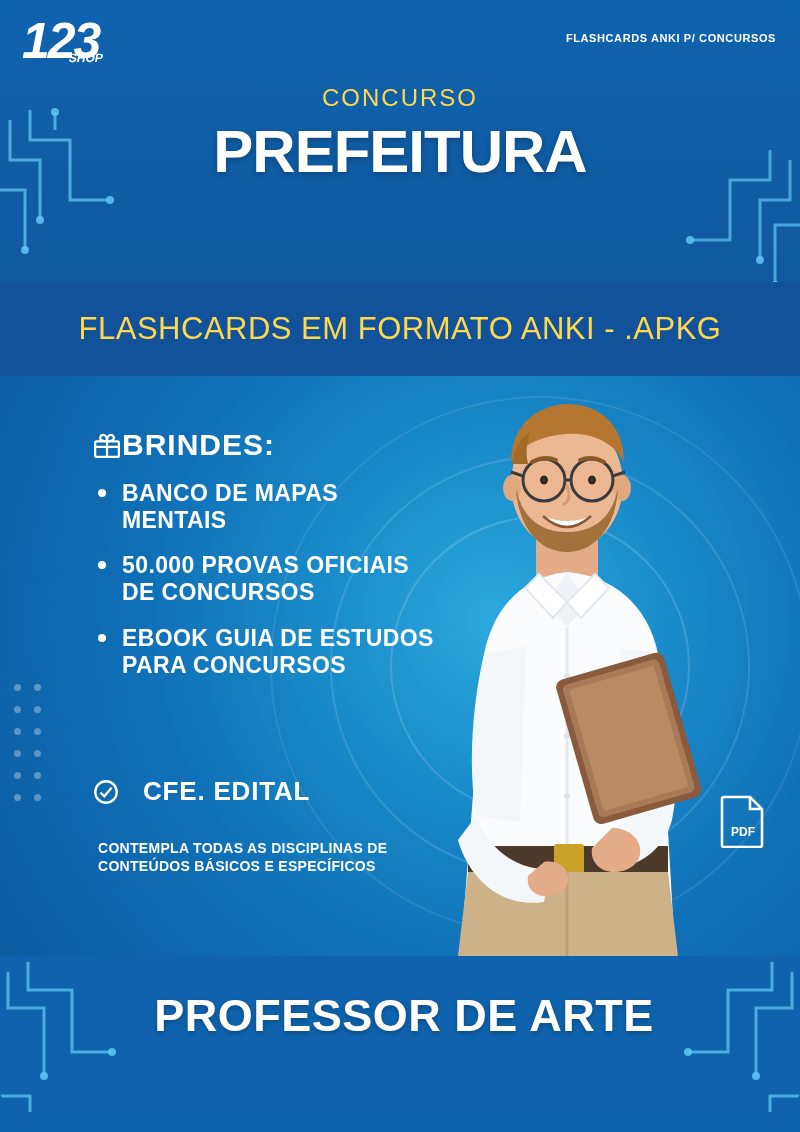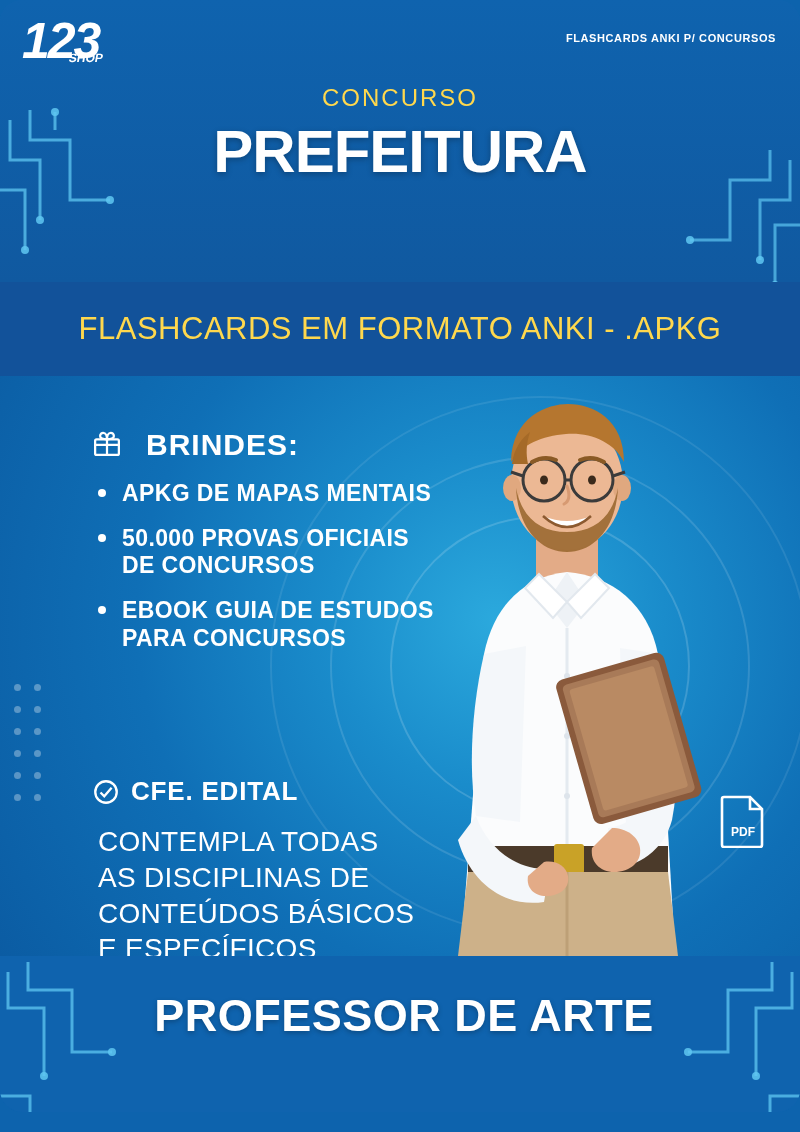--- a/index.html
+++ b/index.html
@@ -99,21 +99,21 @@
   .dots i {
     position:absolute;
     display:block;
     width:7px; height:7px;
     border-radius:50%;
     background:rgba(255,255,255,0.32);
   }
 
   .brindes-head {
     position:absolute; left:92px; top:52px;
-    display:flex; gap:24px;
+    display:flex; align-items:center; gap:0;
   }
   .brindes-head .label {
     color:#ffffff;
     font-size:30px;
     font-weight:bold;
     letter-spacing:1px;
   }
   .gift-icon { width:30px; height:30px; display:block; }
 
   ul.brindes {
@@ -140,29 +140,30 @@
 
   .edital-head {
     position:absolute; left:92px; top:400px;
     display:flex; align-items:center; gap:11px;
   }
   .edital-head .label {
     color:#ffffff;
     font-size:26px;
     font-weight:bold;
     letter-spacing:0.8px;
+    margin-left:12px;
   }
   .check-icon { width:28px; height:28px; display:block; }
 
   .edital-text {
-    position:absolute; left:98px; top:448px;
+    position:absolute; left:98px; top:464px;
     width:320px;
     color:#ffffff;
-    font-size:28px;
-    font-weight:normal;
+    font-size:14px;
+    font-weight:bold;
     line-height:1.28;
     letter-spacing:0.3px;
   }
 
   
   .photo {
     position:absolute; right:44px; bottom:0; width:380px; height:580px;
   }
   .pdf-badge {
     position:absolute; right:34px; bottom:108px;
@@ -263,21 +264,21 @@
         <rect x="2.5" y="9" width="19" height="12.5" rx="1.2"></rect>
         <path d="M2.5 13.5h19"></path>
         <path d="M12 9v12.5"></path>
         <path d="M12 9C9.5 9 6.5 8.6 6.5 6.4 6.5 4.8 7.8 3.8 9 3.8c2 0 3 2.6 3 5.2z"></path>
         <path d="M12 9c2.5 0 5.5-.4 5.5-2.6 0-1.6-1.3-2.6-2.5-2.6-2 0-3 2.6-3 5.2z"></path>
       </svg>
       <div class="label">BRINDES:</div>
     </div>
 
     <ul class="brindes">
-      <li>APKG DE MAPAS MENTAIS</li>
+      <li>BANCO DE MAPAS MENTAIS</li>
       <li>50.000 PROVAS OFICIAIS DE CONCURSOS</li>
       <li>EBOOK GUIA DE ESTUDOS PARA CONCURSOS</li>
     </ul>
 
     <div class="edital-head">
       <svg class="check-icon" viewBox="0 0 24 24" fill="none" stroke="#ffffff" stroke-width="2">
         <circle cx="12" cy="12" r="9.2"></circle>
         <path d="M7.3 12.4l3.2 3.2 6.3-7.2"></path>
       </svg>
       <div class="label">CFE. EDITAL</div>

